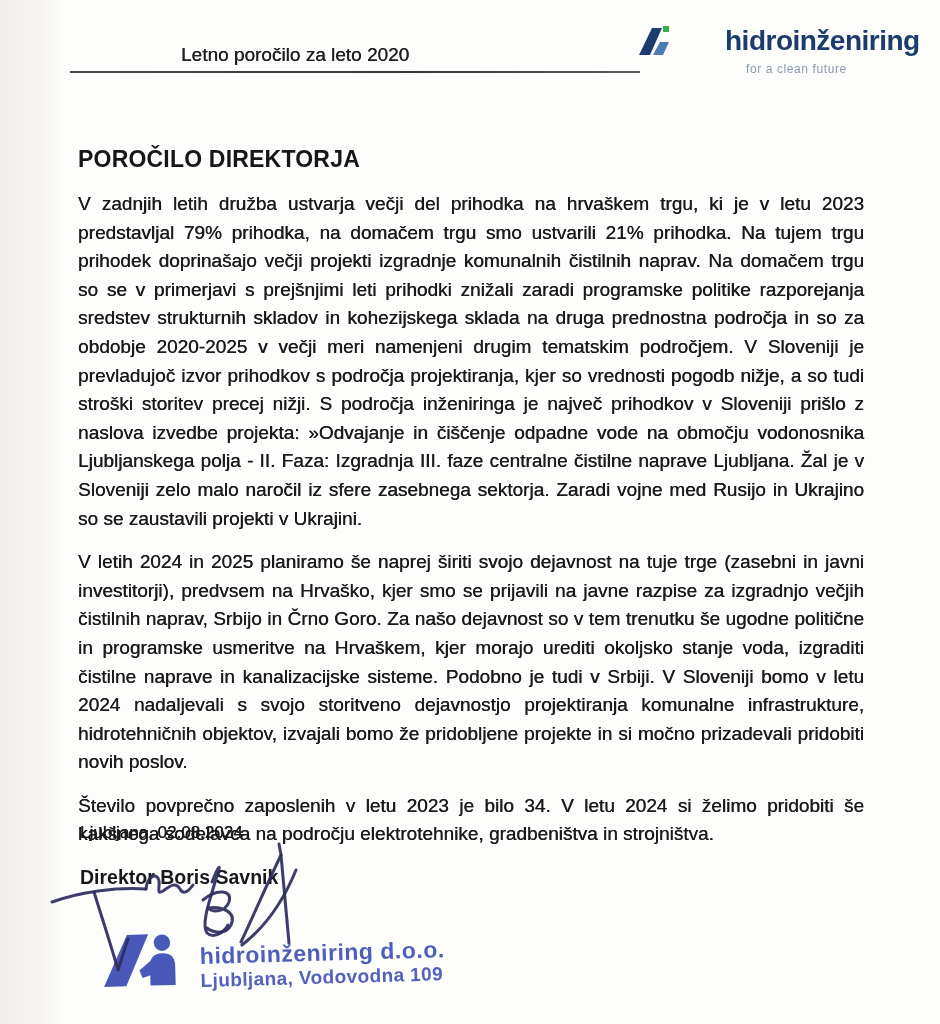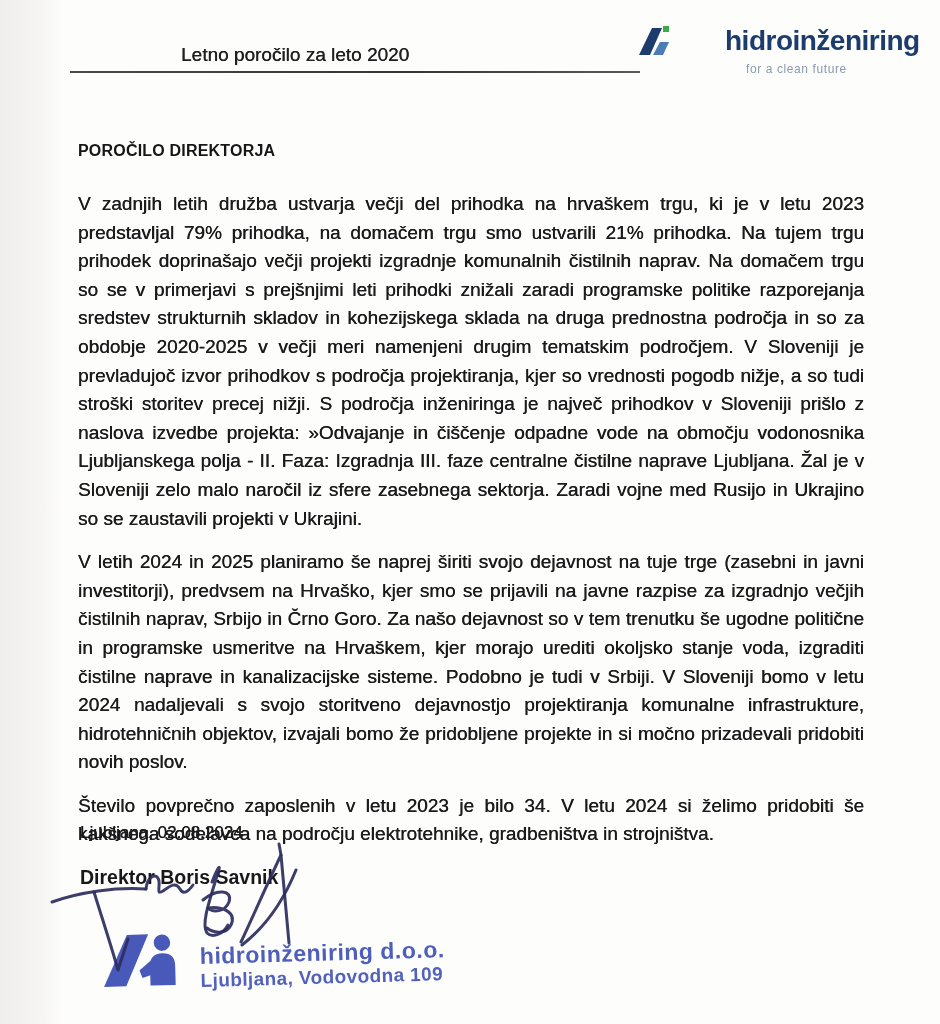--- a/index.html
+++ b/index.html
@@ -32,21 +32,21 @@
     font-size:28px;font-weight:bold;color:var(--logo-navy,#1d3c6e);
     letter-spacing:-0.5px;line-height:34px;margin-left:3px;
   }
   .logo-tagline{
     font-size:12px;color:var(--tagline-gray,#8a9aae);
     letter-spacing:0.6px;margin:-2px 0 0 110px;
   }
   
   .doc-title{
     position:absolute;left:78px;top:131px;
-    font-size:16px;font-weight:bold;color:#161618;letter-spacing:0.2px;
+    font-size:23px;font-weight:bold;color:#161618;letter-spacing:0.2px;
   }
   .doc-body{
     position:absolute;left:78px;top:190px;width:786px;
     font-size:19px;line-height:28.6px;text-align:justify;color:#1b1b1d;
     text-shadow:0.35px 0 0 currentColor;
   }
   .doc-body p{margin:0 0 15px 0;}
   
   .place-date{
     position:absolute;left:80px;top:823px;font-size:17px;color:#1b1b1d;

